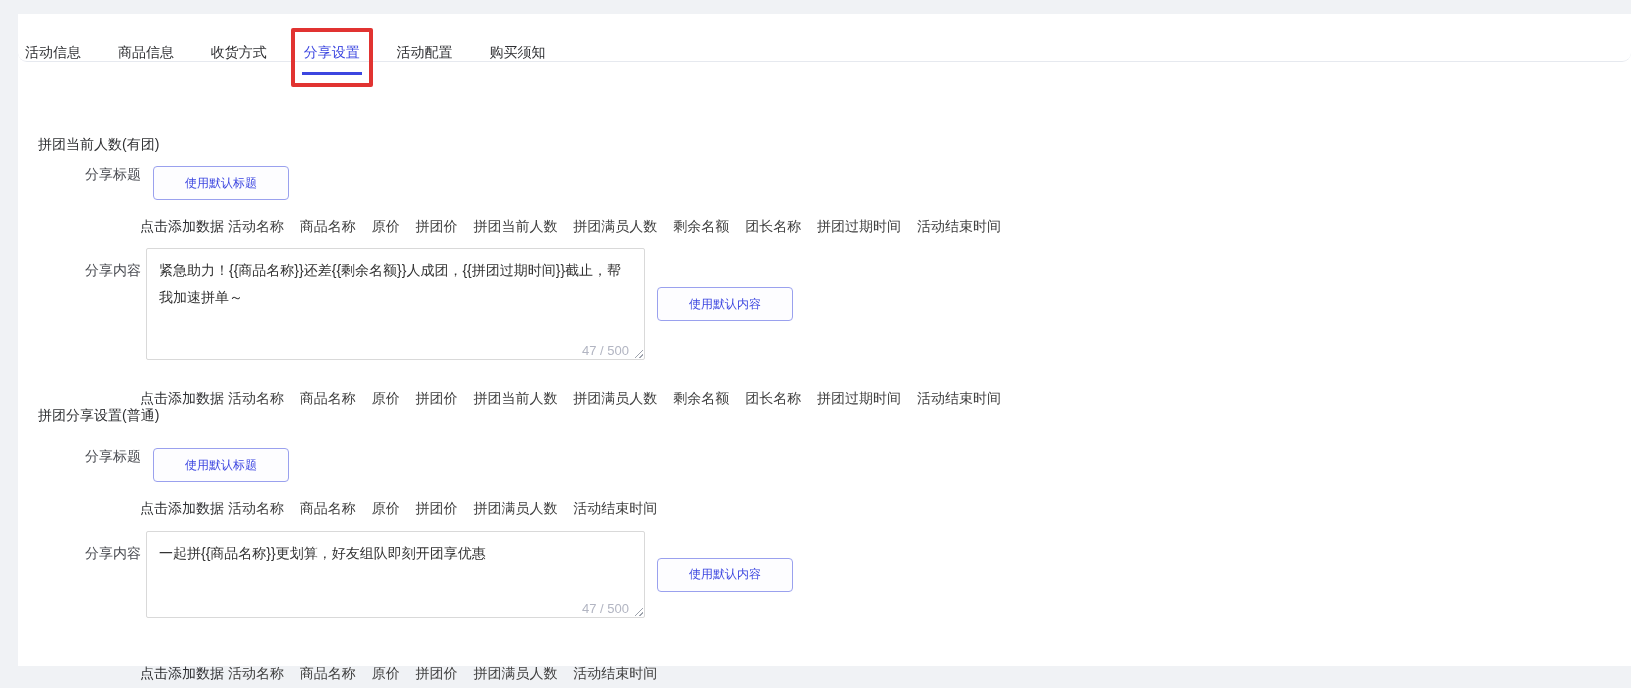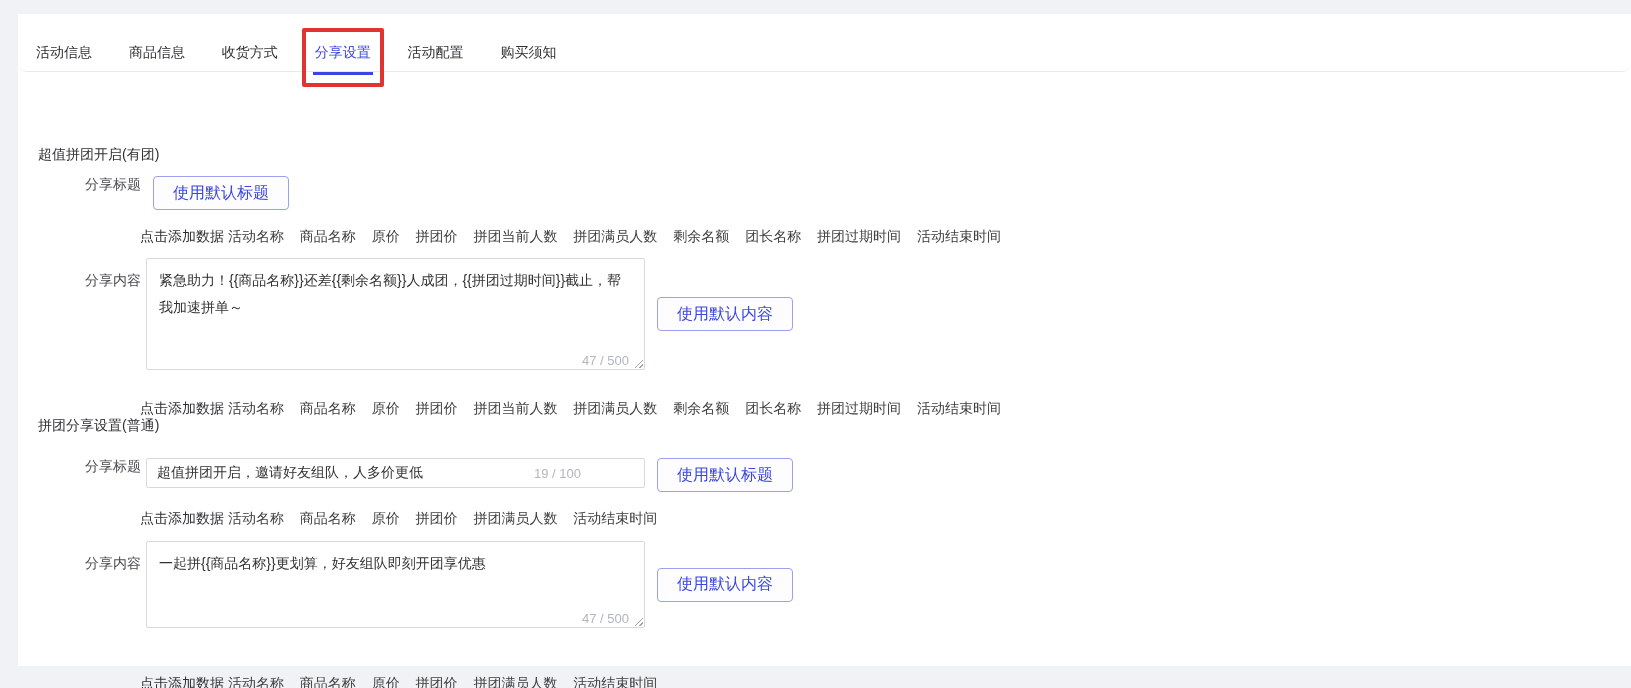--- a/index.html
+++ b/index.html
@@ -14,23 +14,23 @@
   }
   .panel {
     position: absolute;
     left: 18px; top: 14px;
     width: 1613px; height: 652px;
     background: #ffffff;
   }
   
   .tabs {
     position: relative;
-    height: 58px;
+    height: 48px;
     border-bottom: 1px solid #e6e9ef;
-    padding-left: 16px;
+    padding-left: 5px;
     white-space: nowrap;
     border-radius: 9px;
   }
   .tab {
     position: relative;
     display: inline-block;
     margin-right: 29px;
     padding: 30px 2px 12px 2px;
     color: #2f3033;
     cursor: pointer;
@@ -131,21 +131,21 @@
   }
   .ghost-btn {
     margin-left: 12px;
     flex: none;
     width: 136px;
     height: 34px;
     border: 1px solid #9aa1ee;
     border-radius: 4px;
     background: #fdfdff;
     color: #3c46e0;
-    font-size: 16px;
+    font-size: 12px;
     font-family: inherit;
     cursor: pointer;
   }
   .links-row {
     left: 122px;
     white-space: nowrap;
   }
   .links-label { color: #2f3033; margin-right: 0; }
   .dlink {
     color: #404040;
@@ -167,21 +167,21 @@
       <span>分享设置</span>
       <span class="underline"></span>
       <span class="red-box"></span>
     </span>
     <span class="tab">活动配置</span>
     <span class="tab">购买须知</span>
   </div>
 
   <div class="content">
 
-    <div class="abs section-title" style="top:74px">超值拼团开启(有团)</div>
+    <div class="abs section-title" style="top:74px">拼团当前人数(有团)</div>
 
     <div class="abs form-row" style="top:104px">
       <span class="field-label">分享标题</span>
       <button class="ghost-btn">使用默认标题</button>
     </div>
 
     <div class="abs links-row" style="top:156px">
       <span class="links-label">点击添加数据</span>
       <a class="dlink">活动名称</a>
       <a class="dlink">商品名称</a>
@@ -216,24 +216,20 @@
       <a class="dlink">剩余名额</a>
       <a class="dlink">团长名称</a>
       <a class="dlink">拼团过期时间</a>
       <a class="dlink">活动结束时间</a>
     </div>
 
     <div class="abs section-title" style="top:345px">拼团分享设置(普通)</div>
 
     <div class="abs form-row" style="top:386px">
       <span class="field-label">分享标题</span>
-      <div class="input-wrap">
-        <input class="text-input" value="超值拼团开启，邀请好友组队，人多价更低" style="">
-        <span class="counter">19 / 100</span>
-      </div>
       <button class="ghost-btn">使用默认标题</button>
     </div>
 
     <div class="abs links-row" style="top:438px">
       <span class="links-label">点击添加数据</span>
       <a class="dlink">活动名称</a>
       <a class="dlink">商品名称</a>
       <a class="dlink">原价</a>
       <a class="dlink">拼团价</a>
       <a class="dlink">拼团满员人数</a>

